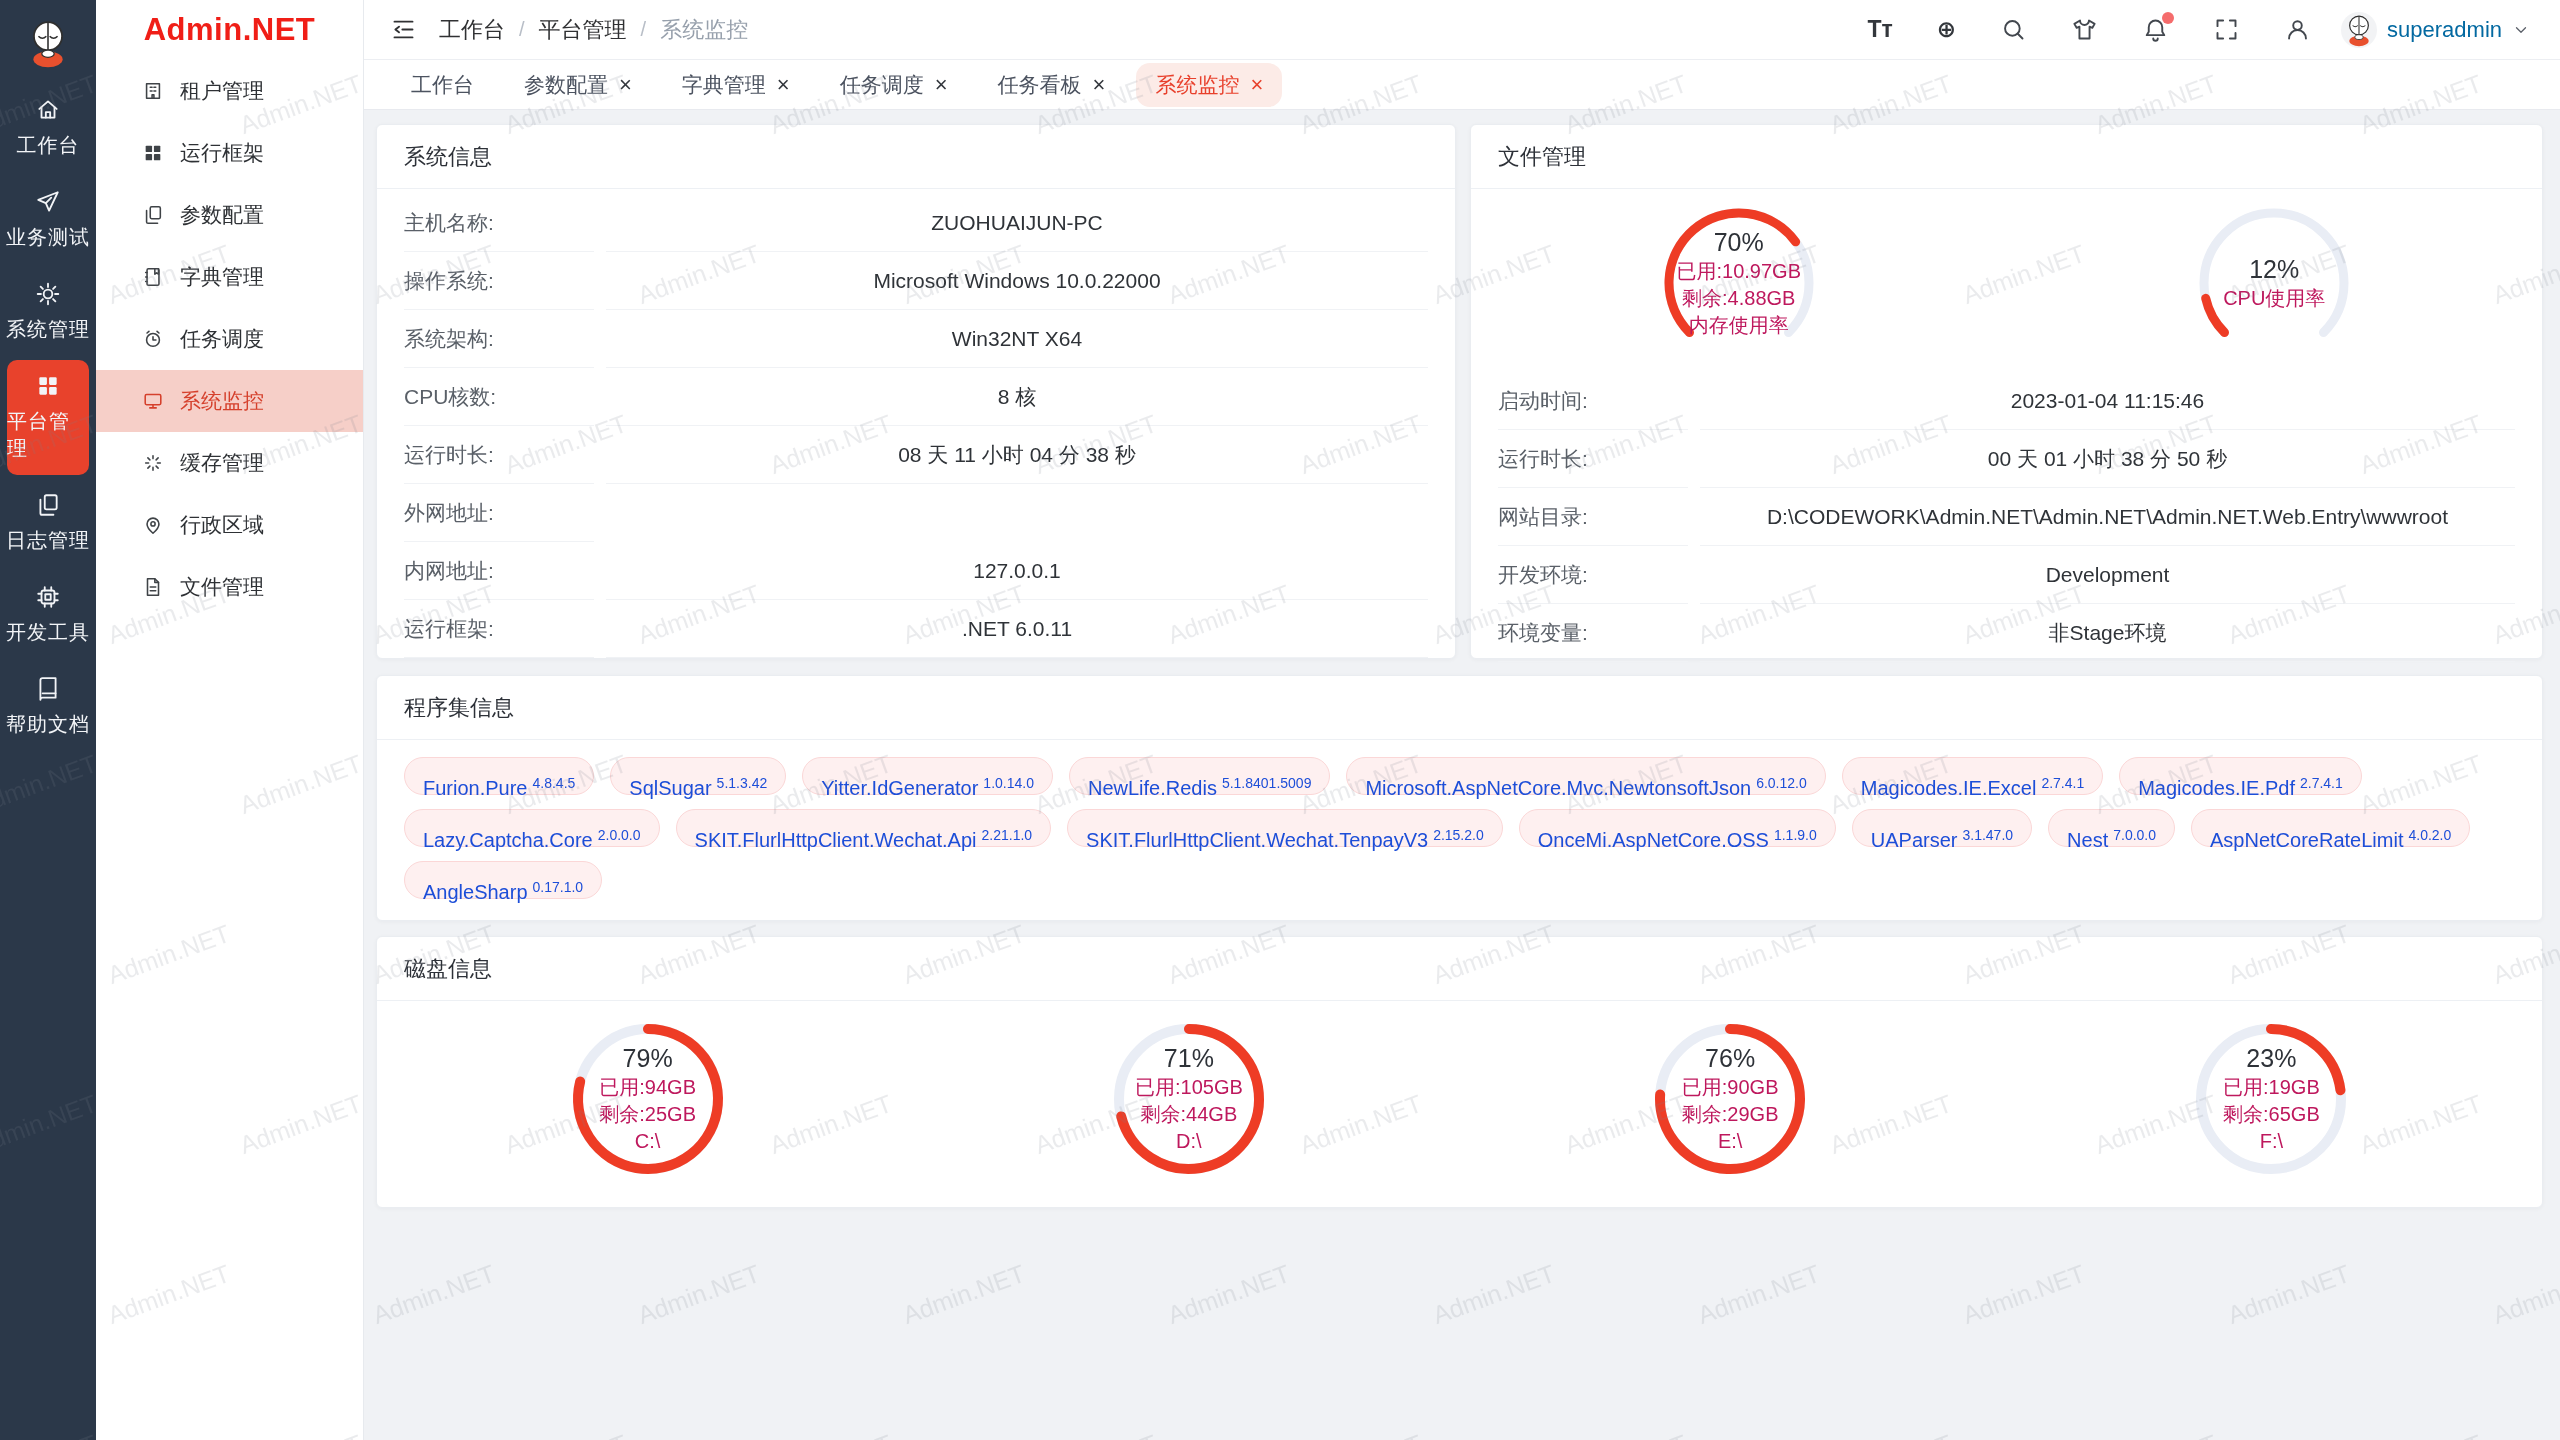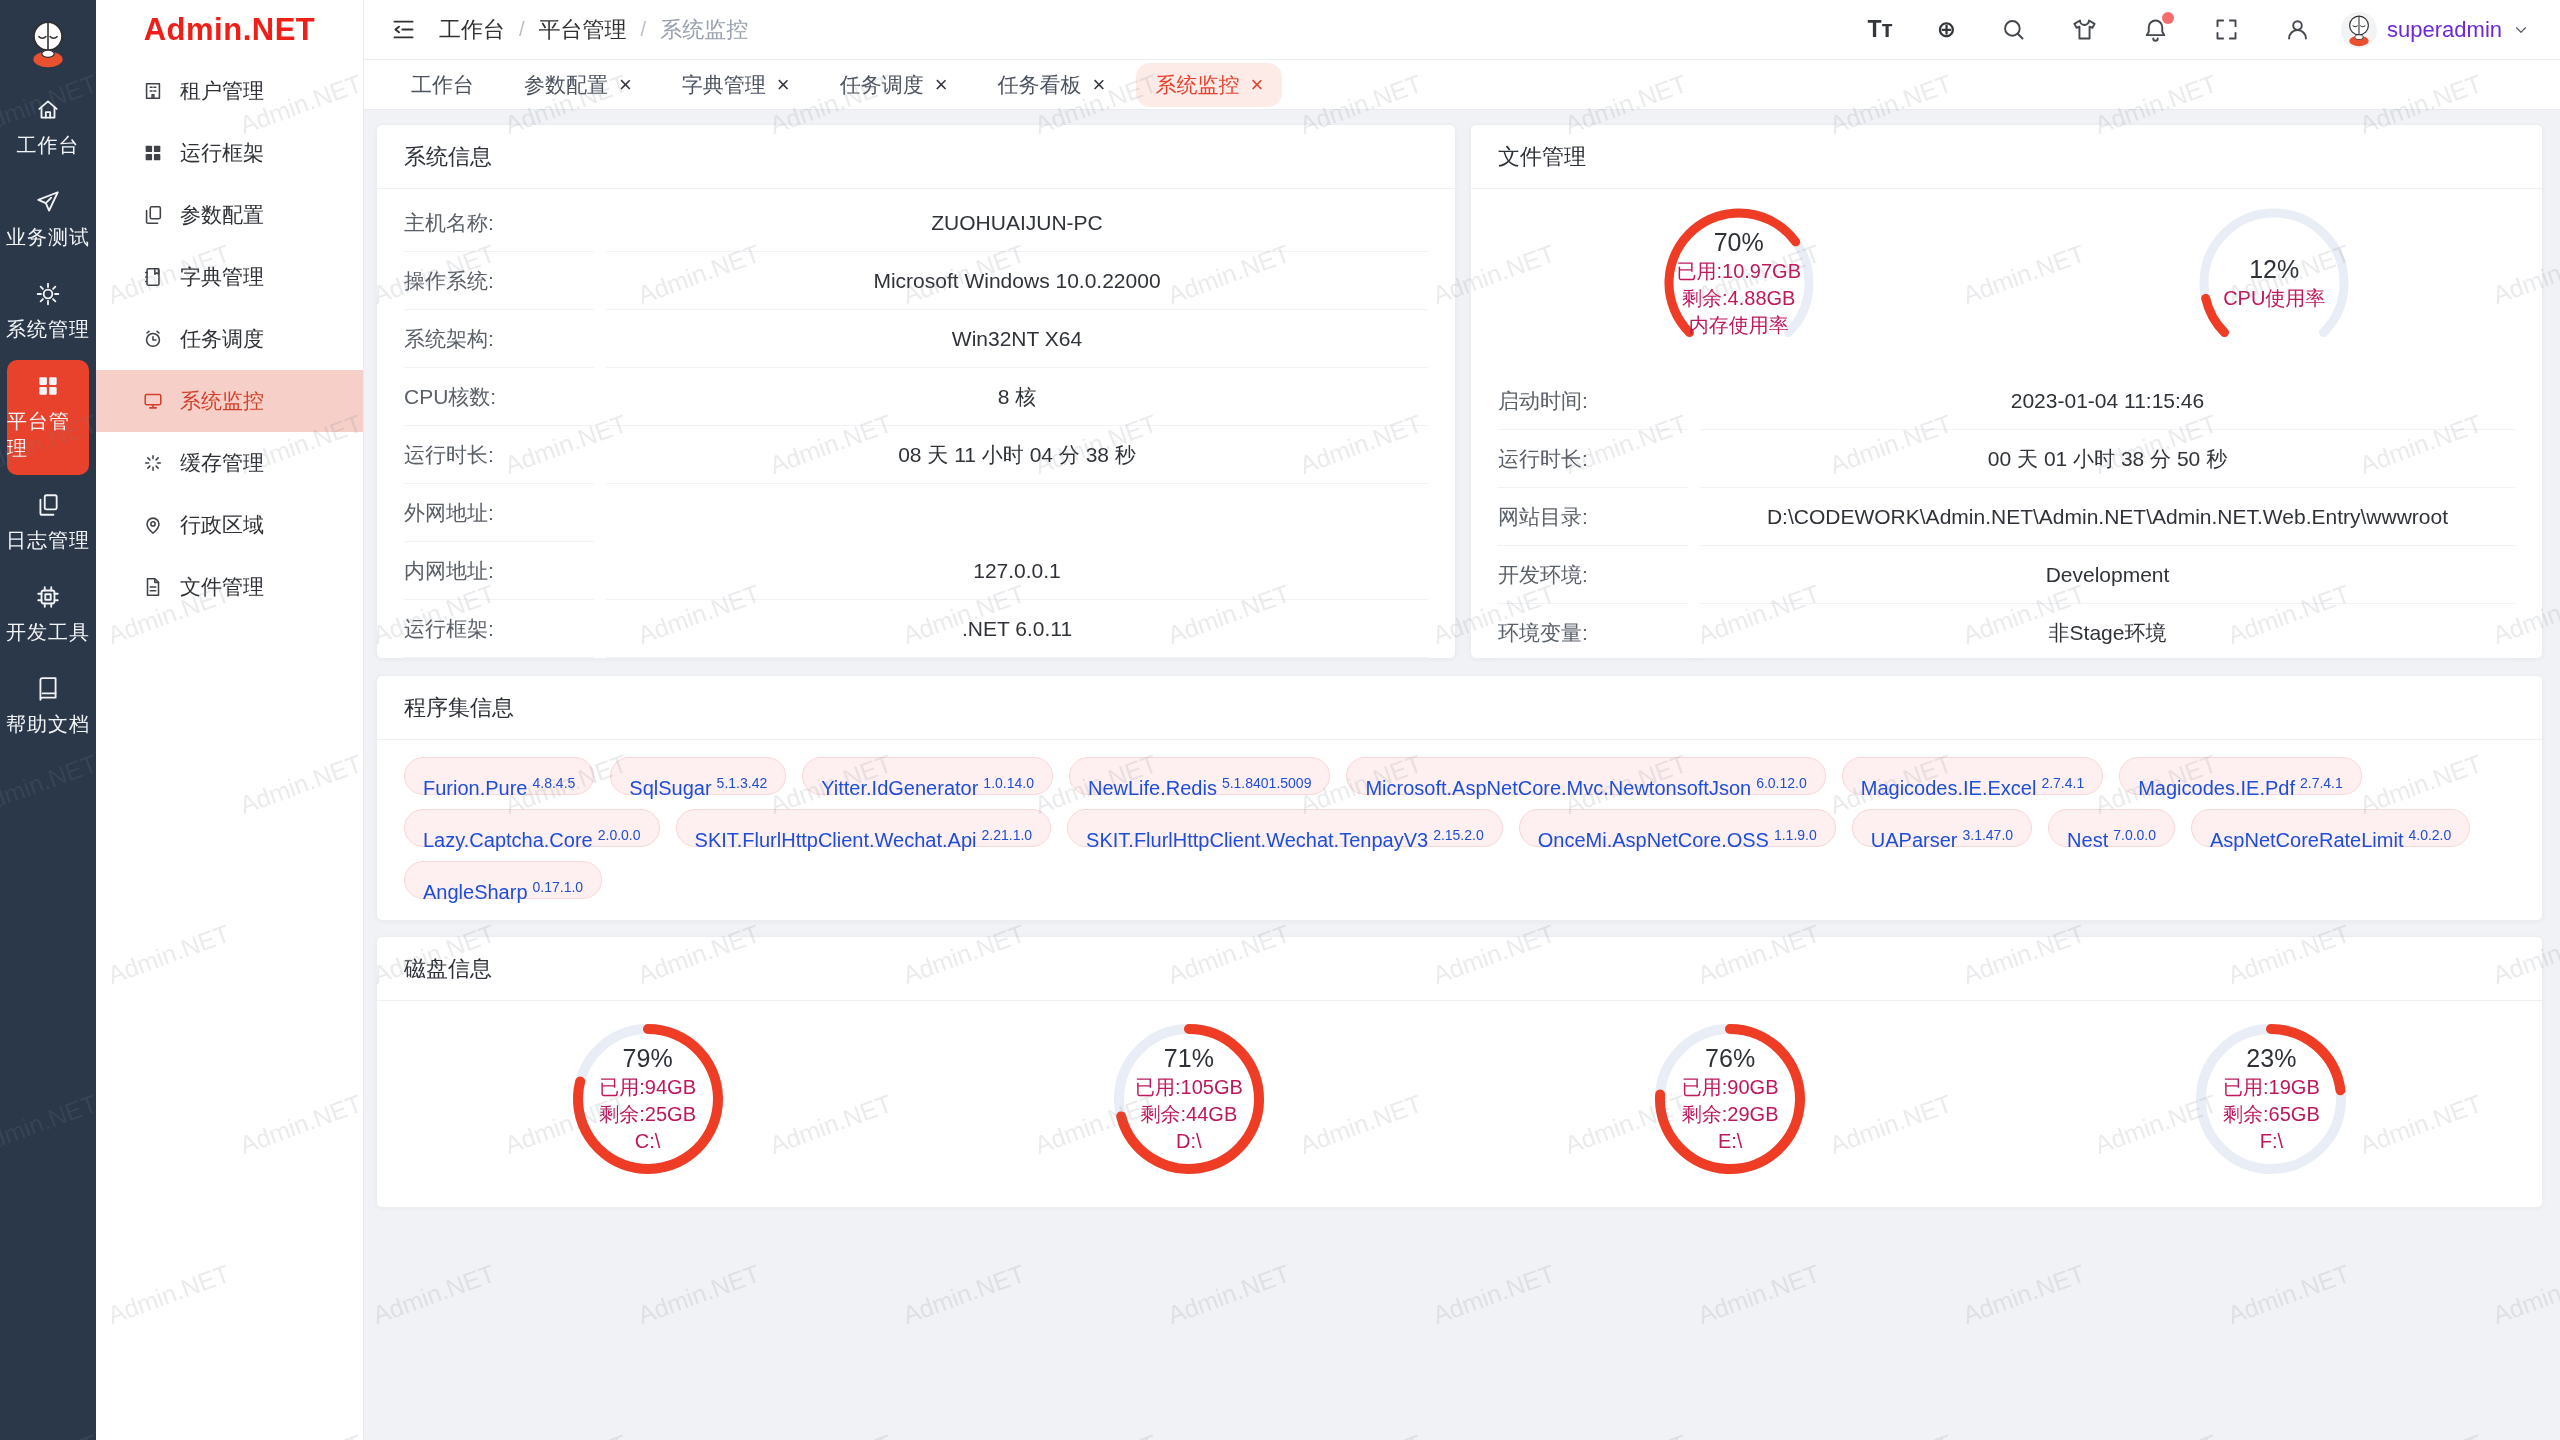--- a/index.html
+++ b/index.html
@@ -38,21 +38,21 @@
   .crumb.current { color:#97a0ac; cursor:default; }
   .crumb-sep { color:#b8bec7; font-size:20px; }
   .topbar-right { display:flex; align-items:center; gap:30px; }
   .top-icon { width:27px; height:27px; color:#42474e; position:relative; cursor:pointer; display:flex; align-items:center; justify-content:center; }
   .top-icon svg { width:100%; height:100%; }
   .top-icon.text-glyph { font-size:23px; font-weight:bold; width:auto; color:#33373c; }
   .top-icon .badge { position:absolute; top:-4px; right:-5px; width:12px; height:12px; border-radius:50%; background:#f56c6c; }
   .user-box { display:flex; align-items:center; gap:10px; cursor:pointer; }
   .avatar { width:36px; height:36px; border-radius:50%; overflow:hidden; background:#f2f3f5; }
   .avatar svg { width:100%; height:100%; }
-  .user-name { font-size:22px; color:#6d28d9; }
+  .user-name { font-size:22px; color:#0369a1; }
   .caret { width:18px; height:18px; color:#5b6069; }
   .caret svg { width:100%; height:100%; }
 
   
   .tabsbar { height:50px; background:#fff; border-bottom:1px solid #e8eaef; display:flex; align-items:center; gap:12px; padding-left:28px; }
   .tab { display:flex; align-items:center; gap:11px; font-size:21px; color:#4c5360; padding:8px 19px; border-radius:14px; cursor:pointer; }
   .tab .tab-close { font-size:22px; line-height:1; color:#33373d; cursor:pointer; }
   .tab.active { background:#fcebe7; color:#e8402c; }
   .tab.active .tab-close { color:#e8402c; }
 

